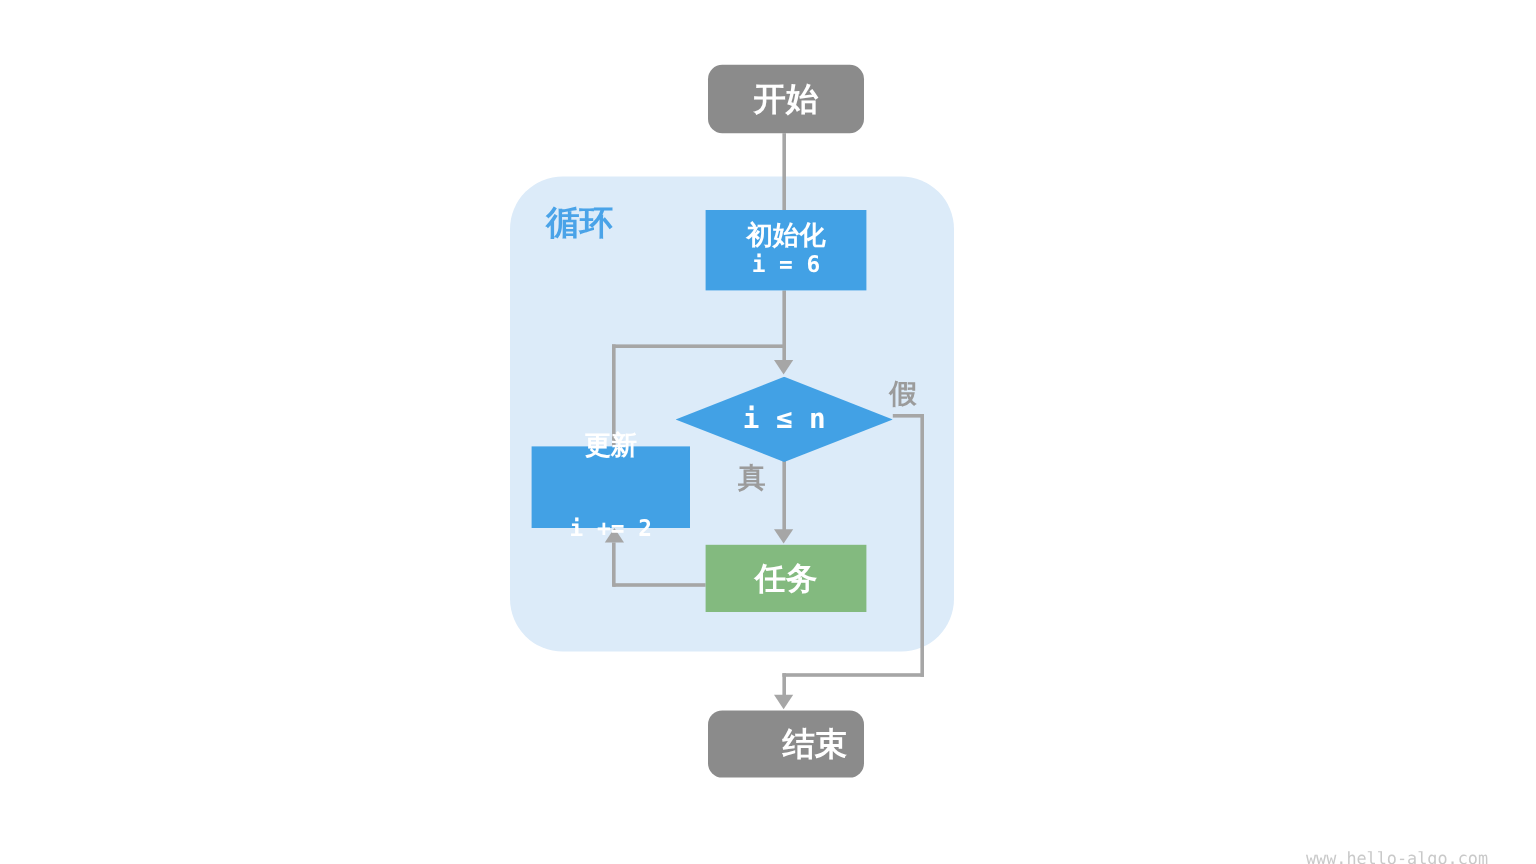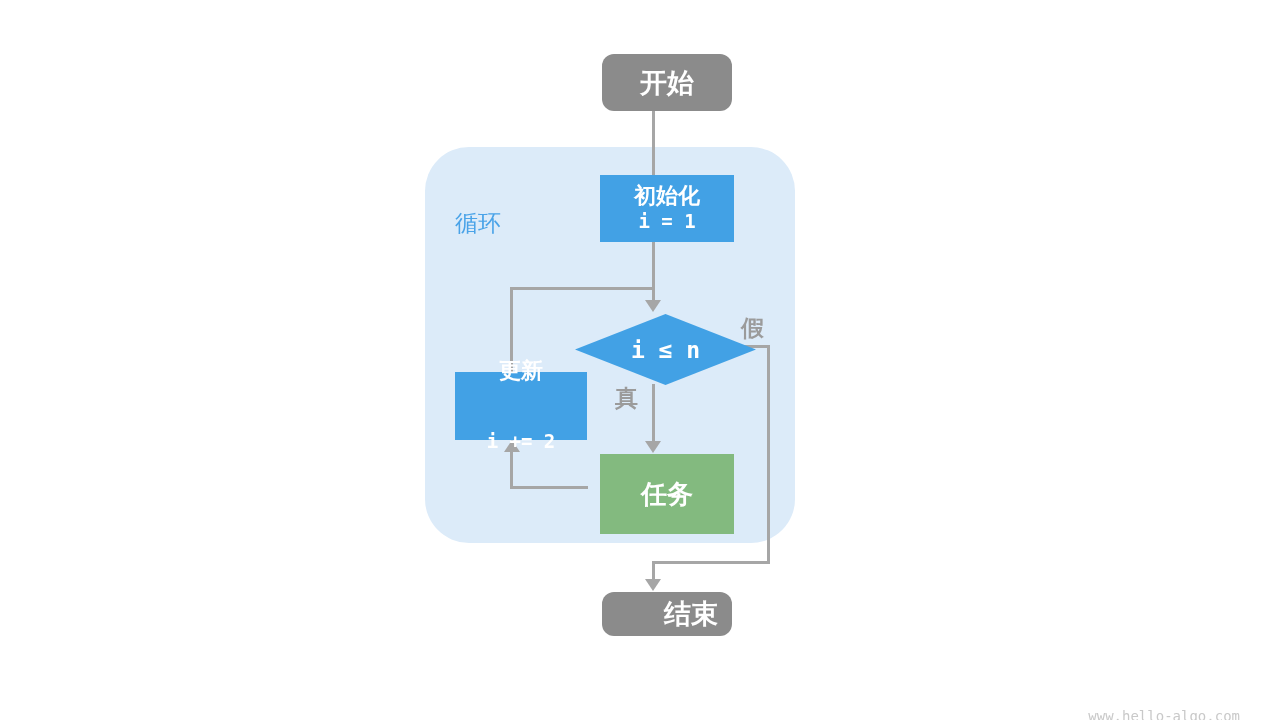--- a/index.html
+++ b/index.html
@@ -16,23 +16,22 @@
   
   .loop-container {
     left: 425px; top: 147px; width: 370px; height: 396px;
     background: var(--container-bg, #dcebf9);
     border-radius: 44px;
     z-index: 0;
   }
   .loop-label {
     left: 455px; top: 167px;
     color: var(--loop-label, #4aa3e8);
-    font-size: 23px; font-weight: normal;
+    font-size: 28px; font-weight: bold;
     z-index: 2;
-    margin-top: 41px;
   }
 
   
   .line { background: var(--line, #a6a6a6); z-index: 1; }
 
   
   .arrow-down {
     width: 0; height: 0; z-index: 1;
     border-left: 8px solid transparent;
     border-right: 8px solid transparent;
@@ -42,49 +41,49 @@
     width: 0; height: 0; z-index: 1;
     border-left: 8px solid transparent;
     border-right: 8px solid transparent;
     border-bottom: 12px solid var(--line, #a6a6a6);
   }
 
   
   .node {
     display: flex; flex-direction: column;
     align-items: center; justify-content: center;
-    color: #ffffff; z-index: 2; box-sizing: border-box; margin-left: 12px;
+    color: #ffffff; z-index: 2; box-sizing: border-box;
   }
   .node-terminal {
     background: var(--node-gray, #8b8b8b);
     border-radius: 12px;
     font-size: 27px; font-weight: 600;
   }
   .node-start { left: 590px; top: 54px; width: 130px; height: 57px; }
-  .node-end   { left: 590px; top: 592px; width: 130px; height: 44px; padding-left: 48px; }
+  .node-end   { left: 590px; top: 592px; width: 130px; height: 56px; padding-left: 48px; }
 
   .node-process { background: var(--node-blue, #42a1e5); justify-content: center; }
   .node-init   { left: 588px; top: 175px; width: 134px; height: 67px; }
   .node-update { left: 443px; top: 372px; width: 132px; height: 68px; gap: 44px; }
   .node-title { font-size: 22px; font-weight: 600; line-height: 1.25; }
   .node-code  {
     font-family: "DejaVu Sans Mono", monospace;
     font-size: 19px; font-weight: bold; line-height: 1.35;
   }
 
   .node-diamond {
     left: 563px; top: 314px; width: 181px; height: 71px;
     background: var(--node-blue, #42a1e5);
     clip-path: polygon(50% 0%, 100% 50%, 50% 100%, 0% 50%);
     font-family: "DejaVu Sans Mono", monospace;
     font-size: 23px; font-weight: bold;
   }
 
   .node-task {
-    left: 588px; top: 454px; width: 134px; height: 80px;
+    left: 588px; top: 454px; width: 134px; height: 56px;
     background: var(--node-green, #83ba7f);
     font-size: 26px; font-weight: 600;
   }
 
   .branch-label {
     color: var(--branch-label, #9b9b9b);
     font-size: 23px; font-weight: bold; z-index: 2;
   }
   .label-false { left: 741px; top: 313px; }
   .label-true  { left: 615px; top: 383px; }
@@ -123,21 +122,21 @@
   <div class="abs line" style="left:652px; top:561px; width:118px; height:3px;"></div>
   <div class="abs line" style="left:652px; top:561px; width:3px; height:19px;"></div>
   <div class="abs arrow-down" style="left:645px; top:579px;"></div>
 
   <div class="abs node node-terminal node-start">
     <span>开始</span>
   </div>
 
   <div class="abs node node-process node-init">
     <span class="node-title">初始化</span>
-    <span class="node-code">i = 1</span>
+    <span class="node-code">i = 6</span>
   </div>
 
   <div class="abs node node-diamond">
     <span>i ≤ n</span>
   </div>
 
   <div class="abs branch-label label-false">假</div>
   <div class="abs branch-label label-true">真</div>
 
   <div class="abs node node-process node-update">

